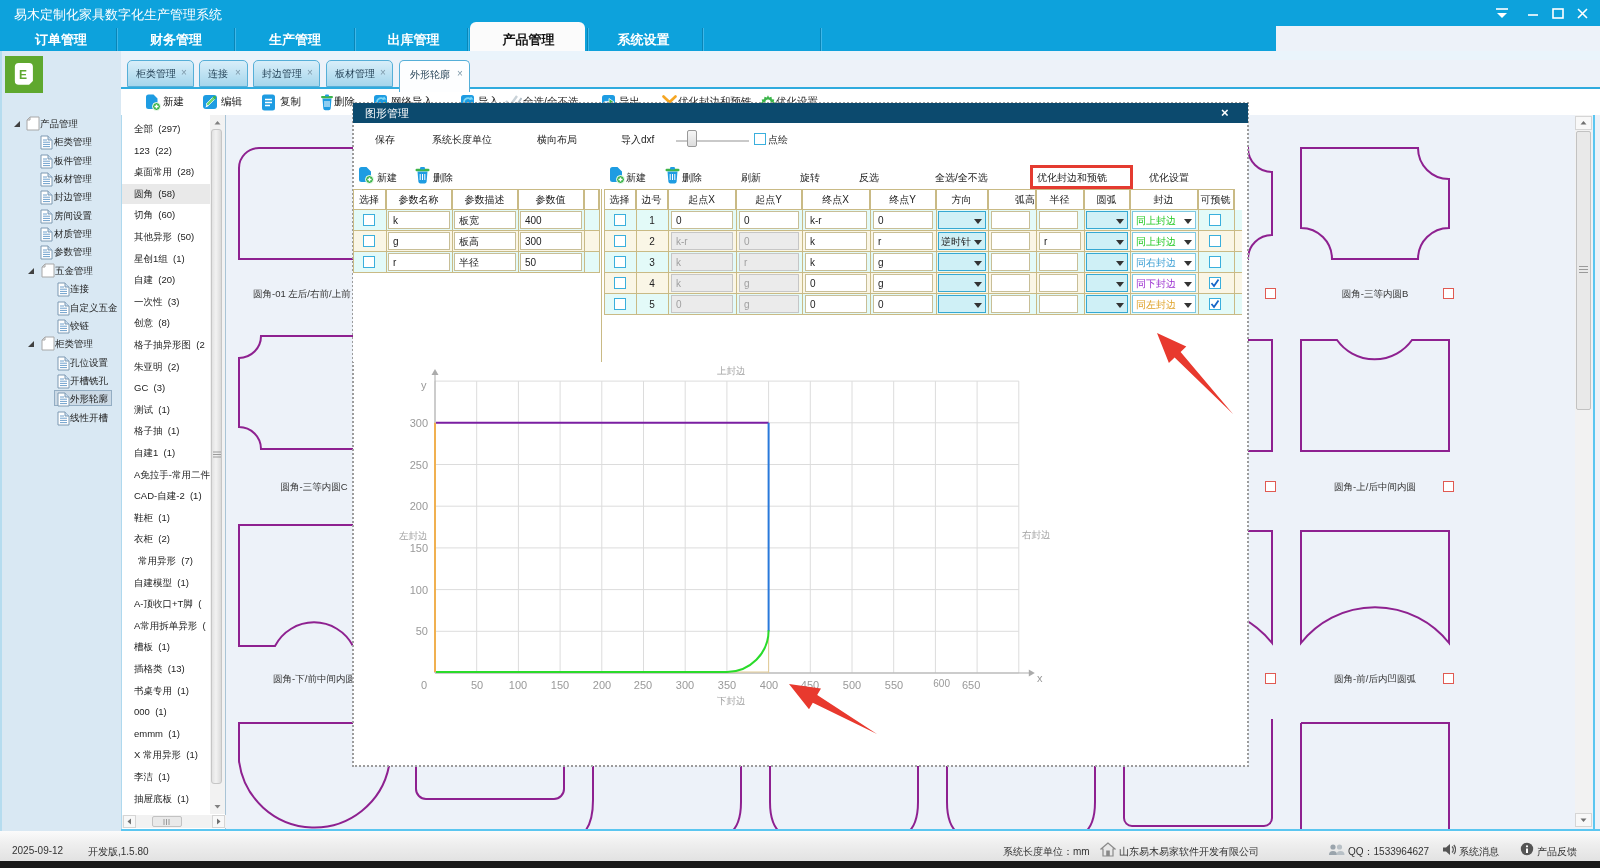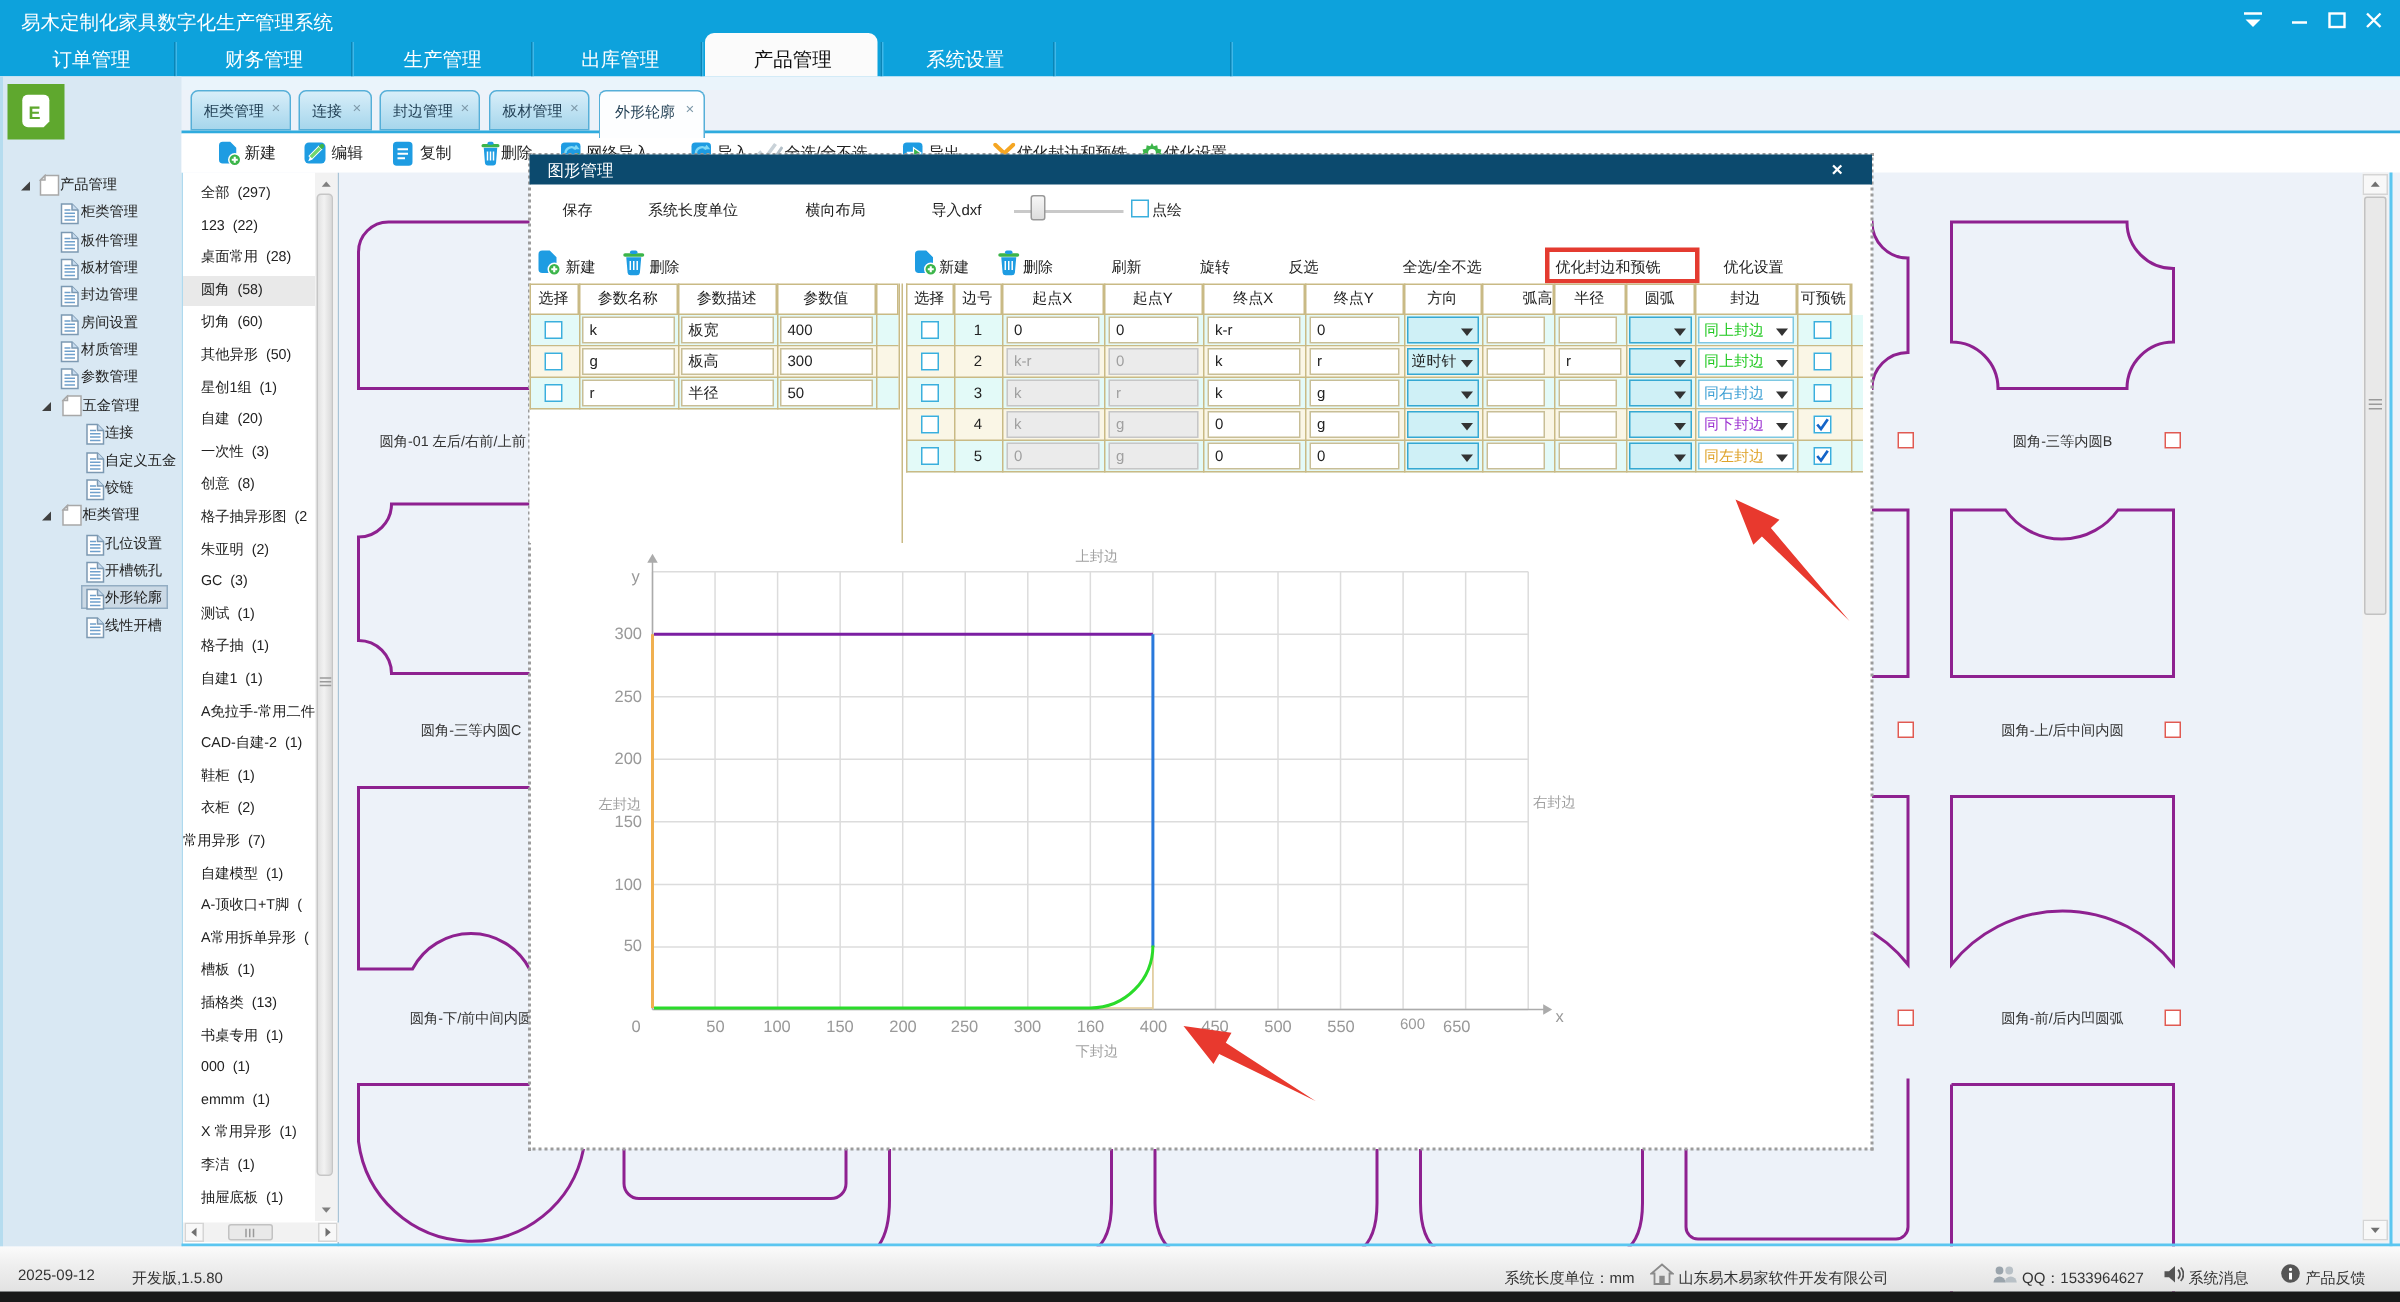--- a/index.html
+++ b/index.html
@@ -49,21 +49,21 @@
  <div class="ab wt" style="left:14px;top:6px;font-size:13px">易木定制化家具数字化生产管理系统</div>
  <svg class="ab" style="left:1494px;top:7px" width="100" height="14" viewBox="0 0 100 14" stroke="#fff" stroke-width="1.6" fill="none">
   <path d="M2 2 h12"></path>
       <path d="M3 6 L8 11 L13 6 z" fill="#fff" stroke="none"></path>
   <path d="M34 8 h10"></path>
   <rect x="59" y="2" width="10" height="9"></rect>
   <path d="M84 2 l9 9 M93 2 l-9 9"></path>
  </svg>
 </div>
 
-<div class="ab" id="menubar" style="left:0;top:26px;width:1600px;height:25px;background:#0DA2DC;font-size:13px;font-weight:normal">
+<div class="ab" id="menubar" style="left:0;top:26px;width:1276px;height:25px;background:#0DA2DC;font-size:13px;font-weight:bold">
  <div class="ab wt" style="left:5px;top:5px;width:112px;text-align:center">订单管理</div>
  <div class="ab wt" style="left:117px;top:5px;width:118px;text-align:center">财务管理</div>
  <div class="ab wt" style="left:235px;top:5px;width:120px;text-align:center">生产管理</div>
  <div class="ab wt" style="left:355px;top:5px;width:117px;text-align:center">出库管理</div>
  <div class="ab" style="left:470px;top:-4px;width:115px;height:29px;background:#FBFBFB;border-radius:6px 6px 0 0"></div>
  <div class="ab" style="left:472px;top:5px;width:113px;text-align:center;color:#111">产品管理</div>
  <div class="ab wt" style="left:585px;top:5px;width:117px;text-align:center">系统设置</div>
  <div class="ab" style="left:116px;top:2px;width:2px;height:23px;background:#3FB7E8;border-left:1px solid #0A85B6"></div>
  <div class="ab" style="left:234px;top:2px;width:2px;height:23px;background:#3FB7E8;border-left:1px solid #0A85B6"></div>
  <div class="ab" style="left:354px;top:2px;width:2px;height:23px;background:#3FB7E8;border-left:1px solid #0A85B6"></div>
@@ -238,21 +238,21 @@
   <div class="ab" style="left:0;top:220px;width:88px;height:20px;line-height:20px;white-space:nowrap;overflow:hidden"><span style="margin-left:12px">格子抽异形图&nbsp;&nbsp;(2</span></div>
   <div class="ab" style="left:0;top:242px;width:88px;height:20px;line-height:20px;white-space:nowrap;overflow:hidden"><span style="margin-left:12px">朱亚明&nbsp;&nbsp;(2)</span></div>
   <div class="ab" style="left:0;top:263px;width:88px;height:20px;line-height:20px;white-space:nowrap;overflow:hidden"><span style="margin-left:12px">GC&nbsp;&nbsp;(3)</span></div>
   <div class="ab" style="left:0;top:285px;width:88px;height:20px;line-height:20px;white-space:nowrap;overflow:hidden"><span style="margin-left:12px">测试&nbsp;&nbsp;(1)</span></div>
   <div class="ab" style="left:0;top:306px;width:88px;height:20px;line-height:20px;white-space:nowrap;overflow:hidden"><span style="margin-left:12px">格子抽&nbsp;&nbsp;(1)</span></div>
   <div class="ab" style="left:0;top:328px;width:88px;height:20px;line-height:20px;white-space:nowrap;overflow:hidden"><span style="margin-left:12px">自建1&nbsp;&nbsp;(1)</span></div>
   <div class="ab" style="left:0;top:350px;width:88px;height:20px;line-height:20px;white-space:nowrap;overflow:hidden"><span style="margin-left:12px">A免拉手-常用二件</span></div>
   <div class="ab" style="left:0;top:371px;width:88px;height:20px;line-height:20px;white-space:nowrap;overflow:hidden"><span style="margin-left:12px">CAD-自建-2&nbsp;&nbsp;(1)</span></div>
   <div class="ab" style="left:0;top:393px;width:88px;height:20px;line-height:20px;white-space:nowrap;overflow:hidden"><span style="margin-left:12px">鞋柜&nbsp;&nbsp;(1)</span></div>
   <div class="ab" style="left:0;top:414px;width:88px;height:20px;line-height:20px;white-space:nowrap;overflow:hidden"><span style="margin-left:12px">衣柜&nbsp;&nbsp;(2)</span></div>
-  <div class="ab" style="left:0;top:436px;width:88px;height:20px;line-height:20px;white-space:nowrap;overflow:hidden"><span style="margin-left:0">常用异形&nbsp;&nbsp;(7)</span></div>
+  <div class="ab" style="left:0;top:436px;width:88px;height:20px;line-height:20px;white-space:nowrap;overflow:hidden"><span style="margin-left:16px">常用异形&nbsp;&nbsp;(7)</span></div>
   <div class="ab" style="left:0;top:458px;width:88px;height:20px;line-height:20px;white-space:nowrap;overflow:hidden"><span style="margin-left:12px">自建模型&nbsp;&nbsp;(1)</span></div>
   <div class="ab" style="left:0;top:479px;width:88px;height:20px;line-height:20px;white-space:nowrap;overflow:hidden"><span style="margin-left:12px">A-顶收口+T脚&nbsp;&nbsp;(</span></div>
   <div class="ab" style="left:0;top:501px;width:88px;height:20px;line-height:20px;white-space:nowrap;overflow:hidden"><span style="margin-left:12px">A常用拆单异形&nbsp;&nbsp;(</span></div>
   <div class="ab" style="left:0;top:522px;width:88px;height:20px;line-height:20px;white-space:nowrap;overflow:hidden"><span style="margin-left:12px">槽板&nbsp;&nbsp;(1)</span></div>
   <div class="ab" style="left:0;top:544px;width:88px;height:20px;line-height:20px;white-space:nowrap;overflow:hidden"><span style="margin-left:12px">插格类&nbsp;&nbsp;(13)</span></div>
   <div class="ab" style="left:0;top:566px;width:88px;height:20px;line-height:20px;white-space:nowrap;overflow:hidden"><span style="margin-left:12px">书桌专用&nbsp;&nbsp;(1)</span></div>
   <div class="ab" style="left:0;top:587px;width:88px;height:20px;line-height:20px;white-space:nowrap;overflow:hidden"><span style="margin-left:12px">000&nbsp;&nbsp;(1)</span></div>
   <div class="ab" style="left:0;top:609px;width:88px;height:20px;line-height:20px;white-space:nowrap;overflow:hidden"><span style="margin-left:12px">emmm&nbsp;&nbsp;(1)</span></div>
   <div class="ab" style="left:0;top:630px;width:88px;height:20px;line-height:20px;white-space:nowrap;overflow:hidden"><span style="margin-left:12px">X 常用异形&nbsp;&nbsp;(1)</span></div>
   <div class="ab" style="left:0;top:652px;width:88px;height:20px;line-height:20px;white-space:nowrap;overflow:hidden"><span style="margin-left:12px">李洁&nbsp;&nbsp;(1)</span></div>
@@ -622,21 +622,21 @@
  <div class="ab" style="left:45px;top:397px;width:30px;text-align:right;font-size:11px;color:#999">200</div>
  <div class="ab" style="left:45px;top:356px;width:30px;text-align:right;font-size:11px;color:#999">250</div>
  <div class="ab" style="left:45px;top:314px;width:30px;text-align:right;font-size:11px;color:#999">300</div>
  <div class="ab" style="left:68px;top:576px;font-size:11px;color:#999">0</div>
  <div class="ab" style="left:109px;top:576px;width:30px;text-align:center;font-size:11px;color:#999">50</div>
  <div class="ab" style="left:150px;top:576px;width:30px;text-align:center;font-size:11px;color:#999">100</div>
  <div class="ab" style="left:192px;top:576px;width:30px;text-align:center;font-size:11px;color:#999">150</div>
  <div class="ab" style="left:234px;top:576px;width:30px;text-align:center;font-size:11px;color:#999">200</div>
  <div class="ab" style="left:275px;top:576px;width:30px;text-align:center;font-size:11px;color:#999">250</div>
  <div class="ab" style="left:317px;top:576px;width:30px;text-align:center;font-size:11px;color:#999">300</div>
- <div class="ab" style="left:359px;top:576px;width:30px;text-align:center;font-size:11px;color:#999">160</div>
+ <div class="ab" style="left:359px;top:576px;width:30px;text-align:center;font-size:11px;color:#999">350</div>
  <div class="ab" style="left:401px;top:576px;width:30px;text-align:center;font-size:11px;color:#999">400</div>
  <div class="ab" style="left:442px;top:576px;width:30px;text-align:center;font-size:11px;color:#999">450</div>
  <div class="ab" style="left:484px;top:576px;width:30px;text-align:center;font-size:11px;color:#999">500</div>
  <div class="ab" style="left:526px;top:576px;width:30px;text-align:center;font-size:11px;color:#999">550</div>
  <div class="ab" style="left:567px;top:575px;width:30px;text-align:right;font-size:10px;color:#999">600</div>
  <div class="ab" style="left:609px;top:576px;width:30px;text-align:left;font-size:11px;color:#999">650</div>
  <div class="ab" style="left:68px;top:276px;font-size:11px;color:#999">y</div>
  <div class="ab" style="left:684px;top:569px;font-size:11px;color:#999">x</div>
  <div class="ab" style="left:364px;top:262px;font-size:9.5px;color:#A0A0A0">上封边</div>
  <div class="ab" style="left:364px;top:592px;font-size:9.5px;color:#A0A0A0">下封边</div>

